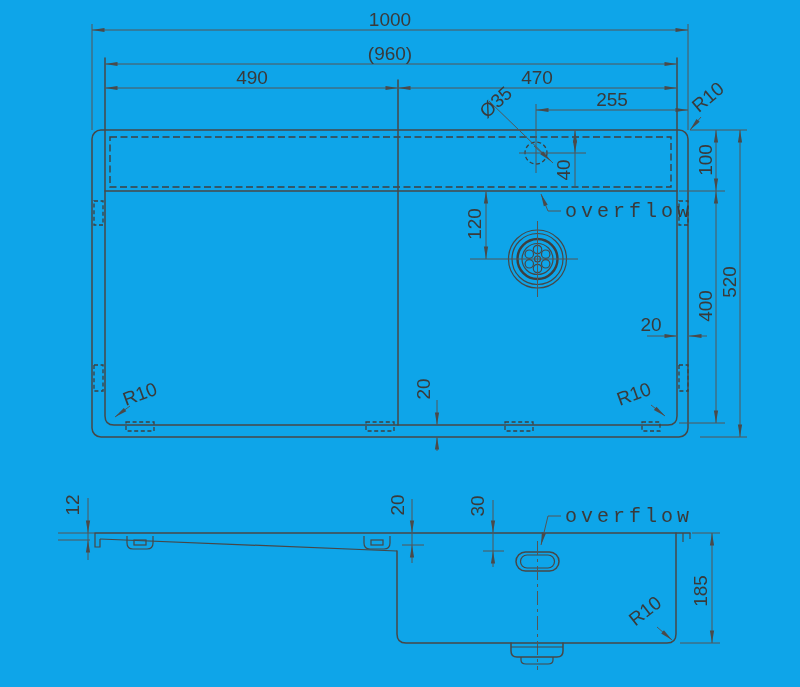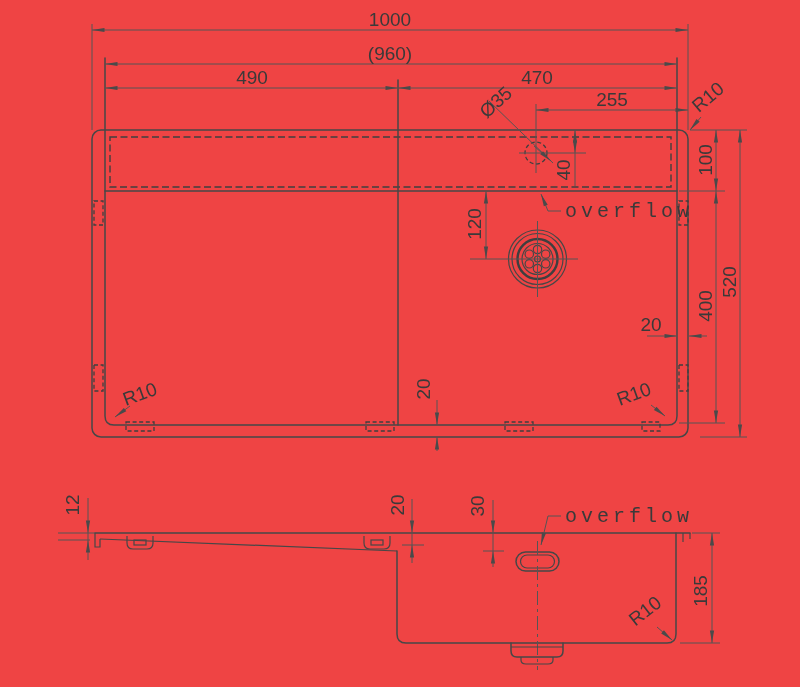--- a/index.html
+++ b/index.html
@@ -1,16 +1,16 @@
 <!DOCTYPE html>
 <html><head>
 <meta charset="utf-8">
 <style>
   html,body{margin:0;padding:0;background:#ffffff;}
-  .stage{width:800px;height:687px;background:#ef4444;position:relative;overflow:hidden;}
+  .stage{width:800px;height:687px;background:#0ea5e9;position:relative;overflow:hidden;}
   svg{display:block;}
   .obj{stroke:#474747;stroke-width:1.5;fill:none;stroke-linecap:round;}
   .obj2{stroke:#474747;stroke-width:1.2;fill:none;}
   .thick{stroke:#3f3f3f;stroke-width:2.4;fill:none;}
   .dash{stroke:#3f3f3f;stroke-width:1.4;fill:none;stroke-dasharray:7 3.5;}
   .dashsm{stroke:#3f3f3f;stroke-width:1.3;fill:none;stroke-dasharray:4 2.6;}
   .dim{stroke:#555555;stroke-width:1;fill:none;}
   .cl{stroke:#555555;stroke-width:1;fill:none;stroke-dasharray:14 4 3 4;}
   text.t{font-family:"Liberation Sans",sans-serif;font-size:19px;fill:#3a3a3a;}
   text.mono{font-family:"Liberation Mono","DejaVu Sans Mono",monospace;font-size:20px;letter-spacing:4px;fill:#3a3a3a;}

